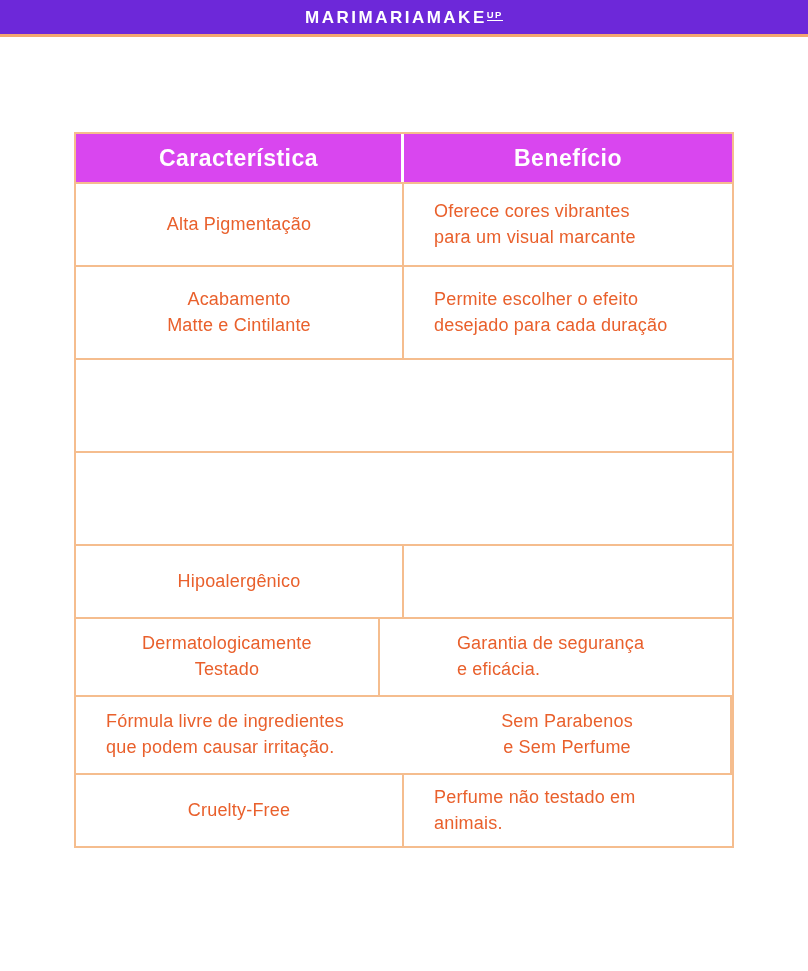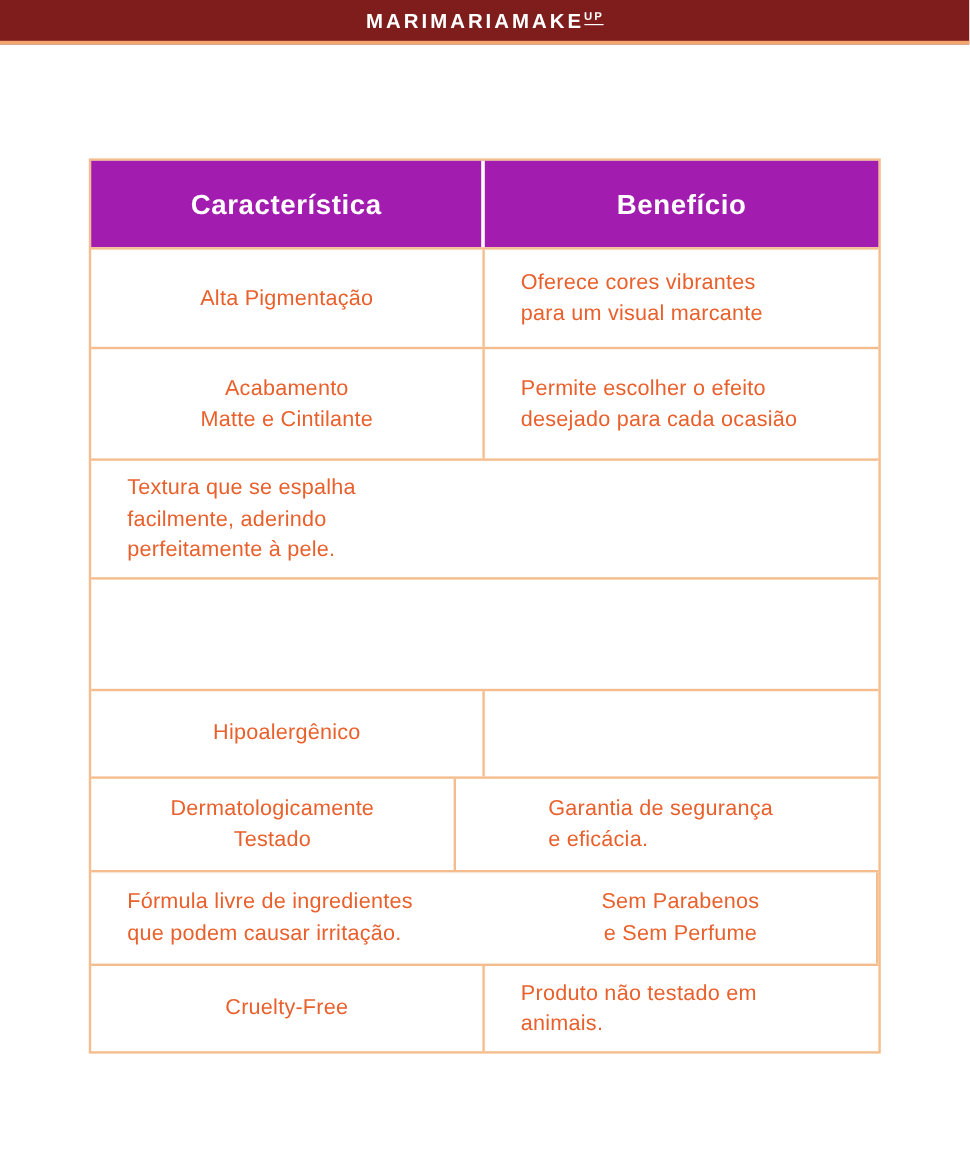--- a/index.html
+++ b/index.html
@@ -12,21 +12,21 @@
     position: relative;
     width: 808px;
     height: 971px;
     background: #ffffff;
     overflow: hidden;
   }
   
   .topbar {
     width: 100%;
     height: 37px;
-    background: #7f1d1d;
+    background: #6d28d9;
     border-bottom: 3px solid #F3A76F;
     display: flex;
     align-items: center;
     justify-content: center;
   }
   .logo {
     color: #ffffff;
     font-weight: bold;
     font-size: 17px;
     letter-spacing: 2.5px;
@@ -45,22 +45,22 @@
   .info-table {
     position: absolute;
     left: 74px;
     top: 132px;
     width: 660px;
     border: 2px solid #F5BD8E;
     background: #ffffff;
   }
   .thead {
     display: flex;
-    height: 72px;
-    background: #a21caf;
+    height: 48px;
+    background: #d946ef;
   }
   .th {
     width: 50%;
     display: flex;
     align-items: center;
     justify-content: center;
     color: #ffffff;
     font-weight: bold;
     font-size: 23px;
     letter-spacing: 0.5px;
@@ -122,27 +122,24 @@
     <div class="tr">
       <div class="td feature">Alta Pigmentação</div>
       <div class="td benefit">Oferece cores vibrantes
 para um visual marcante</div>
     </div>
 
     <div class="tr">
       <div class="td feature">Acabamento
 Matte e Cintilante</div>
       <div class="td benefit">Permite escolher o efeito
-desejado para cada ocasião</div>
+desejado para cada duração</div>
     </div>
 
     <div class="tr">
-      <div class="td benefit">Textura que se espalha
-facilmente, aderindo
-perfeitamente à pele.</div>
     </div>
 
     <div class="tr">
     </div>
 
     <div class="tr">
       <div class="td feature">Hipoalergênico</div>
     </div>
 
     <div class="tr">
@@ -154,19 +151,19 @@
 
     <div class="tr">
       <div class="td benefit">Fórmula livre de ingredientes
 que podem causar irritação.</div>
       <div class="td feature">Sem Parabenos
 e Sem Perfume</div>
     </div>
 
     <div class="tr">
       <div class="td feature">Cruelty-Free</div>
-      <div class="td benefit">Produto não testado em
+      <div class="td benefit">Perfume não testado em
 animais.</div>
     </div>
 
   </div>
 
 </div>
 
 </body></html>

